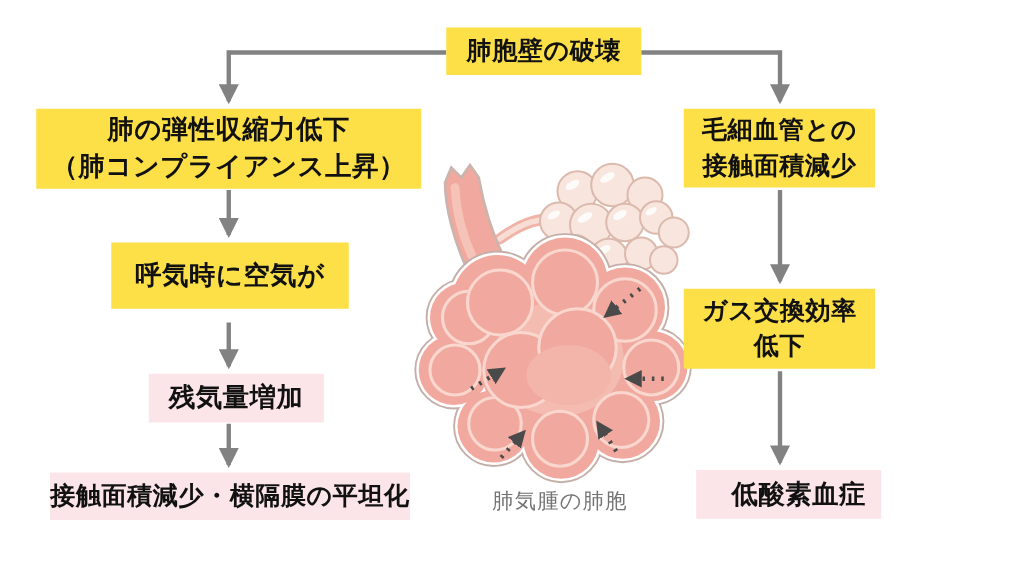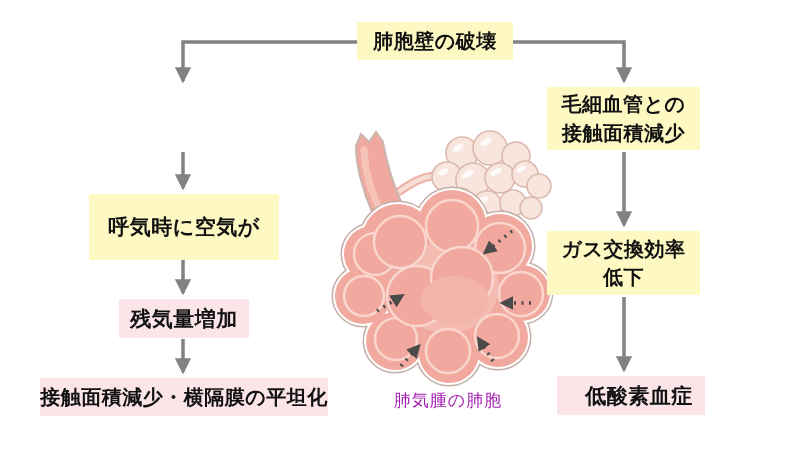--- a/index.html
+++ b/index.html
@@ -5,28 +5,28 @@
   html,body{margin:0;padding:0;background:#ffffff;}
   body{font-family:"Liberation Sans","DejaVu Sans",sans-serif;}
   .canvas{position:relative;width:808px;height:455px;background:#ffffff;overflow:hidden;}
   svg.layer{position:absolute;left:0;top:0;width:808px;height:455px;pointer-events:none;}
   .node{
     position:absolute;
     display:flex;flex-direction:column;justify-content:center;align-items:center;
     font-weight:700;color:#111111;text-align:center;
     line-height:1.42;letter-spacing:0.5px;white-space:nowrap;
   }
-  .blue{background:#fef9c3;}
+  .blue{background:#fde047;}
   .pink{background:#fbe5e9;}
   .fs20{font-size:20px;}
   .fs21{font-size:21px;}
   .caption{
     position:absolute;left:358px;top:387px;width:180px;height:26px;
     display:flex;justify-content:center;align-items:center;
-    font-size:17px;color:#a21caf;font-weight:400;letter-spacing:1px;white-space:nowrap;
+    font-size:17px;color:#737373;font-weight:400;letter-spacing:1px;white-space:nowrap;
   }
 </style>
 </head>
 <body>
 
 <div class="canvas">
 
   <svg class="layer" viewBox="0 0 808 455">
     <defs>
       <marker id="ah" viewBox="0 0 10 10" refX="8.5" refY="5" markerWidth="4.6" markerHeight="4.6" orient="auto-start-reverse">
@@ -145,26 +145,30 @@
       <path d="M512,231 L487,251" marker-end="url(#dh)"></path>
       <path d="M377,311 L400,297" marker-end="url(#dh)"></path>
       <path d="M531,303 L505,303" marker-end="url(#dh)"></path>
       <path d="M401,366 L417,348" marker-end="url(#dh)"></path>
       <path d="M493,361 L480,341" marker-end="url(#dh)"></path>
     </g>
   </svg>
 
   <div class="node blue fs20" style="left:357px;top:22px;width:156px;height:38px;">肺胞壁の破壊</div>
 
+  <div class="node blue fs21" style="left:29px;top:87px;width:308px;height:64px;">
+    <span>肺の弾性収縮力低下</span>
+    <span>（肺コンプライアンス上昇）</span>
+  </div>
 
-  <div class="node blue fs21" style="left:89px;top:194px;width:190px;height:66px;">
+  <div class="node blue fs21" style="left:89px;top:194px;width:190px;height:53px;">
     <span>呼気時に空気が</span>
   </div>
 
-  <div class="node pink fs21" style="left:119px;top:299px;width:130px;height:39px;">残気量増加</div>
+  <div class="node pink fs21" style="left:119px;top:299px;width:140px;height:39px;">残気量増加</div>
 
   <div class="node pink fs20" style="left:40px;top:378px;width:288px;height:38px;">接触面積減少・横隔膜の平坦化</div>
 
   <div class="node blue fs20" style="left:547px;top:87px;width:153px;height:63px;">
     <span>毛細血管との</span>
     <span>接触面積減少</span>
   </div>
 
   <div class="node blue fs20" style="left:547px;top:231px;width:153px;height:64px;">
     <span>ガス交換効率</span>

